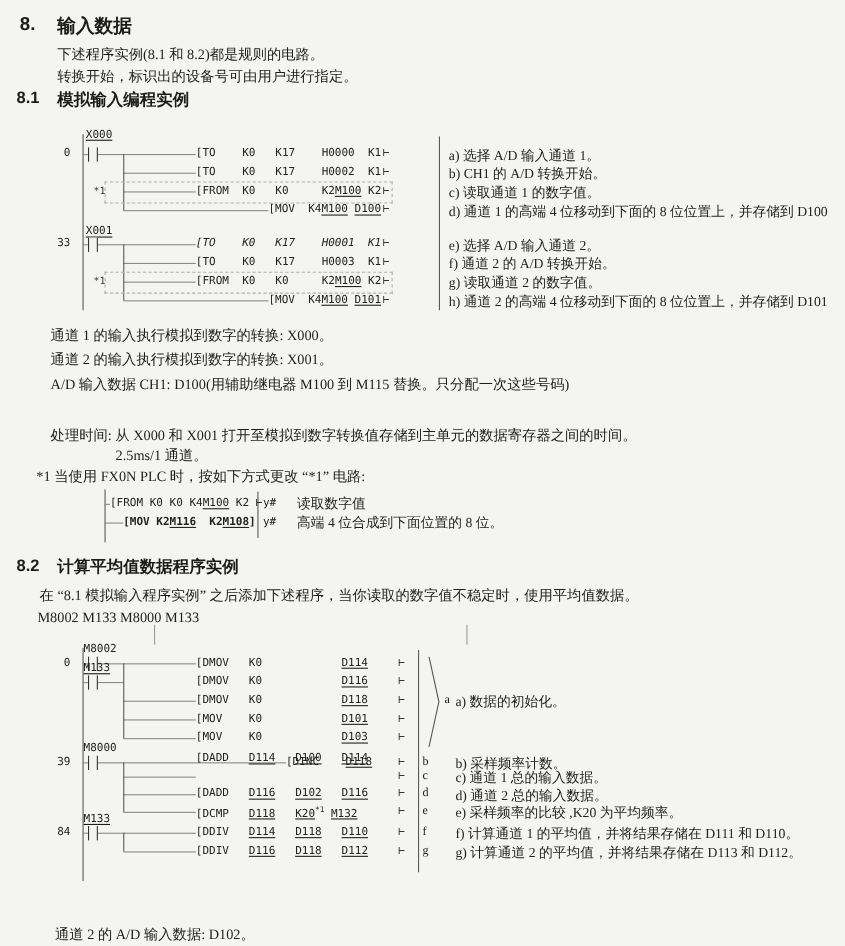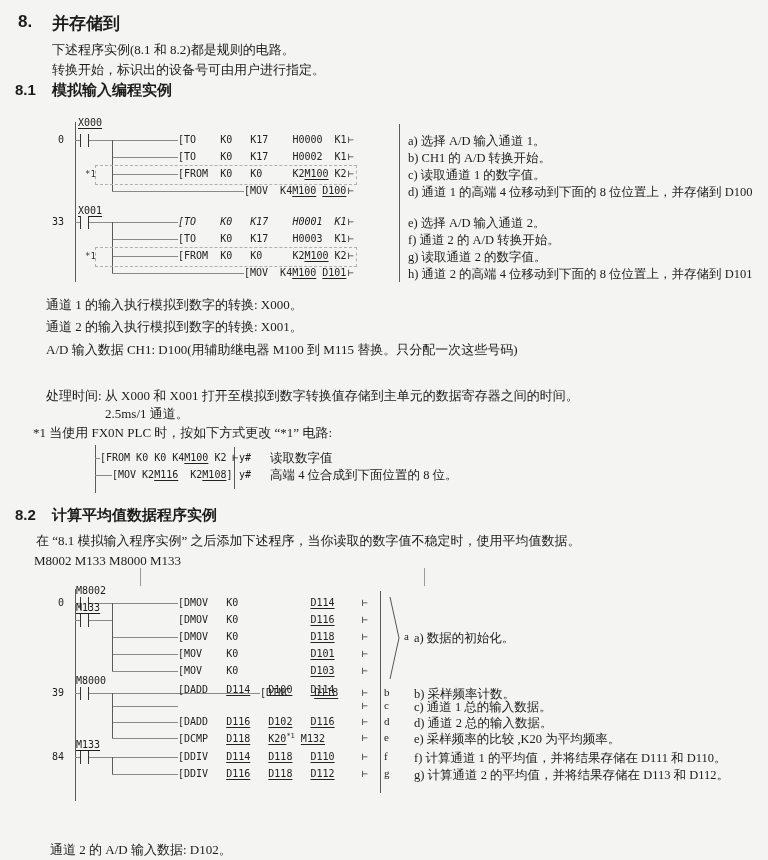--- a/index.html
+++ b/index.html
@@ -25,21 +25,21 @@
   .dashbox{position:absolute;border:1px dashed #b0b0ae;}
   .star{position:absolute;font-family:"DejaVu Sans Mono","Liberation Mono",monospace;font-size:9px;color:#333;}
   .sup{font-size:7px;vertical-align:super;}
 </style>
 </head>
 <body>
 
 <div class="page">
 
   <div class="abs h1" style="left:18px;top:12px;">8.</div>
-  <div class="abs h1" style="left:52px;top:12px;">并存储到</div>
+  <div class="abs h1" style="left:52px;top:12px;">输入数据</div>
   <div class="abs t" style="left:52px;top:41px;">下述程序实例(8.1 和 8.2)都是规则的电路。</div>
   <div class="abs t" style="left:52px;top:61px;">转换开始，标识出的设备号可由用户进行指定。</div>
   <div class="abs h2" style="left:15px;top:81px;">8.1</div>
   <div class="abs h2" style="left:52px;top:81px;">模拟输入编程实例</div>
 
   <div class="abs" style="left:0;top:112px;width:768px;height:180px;">
     <div class="rail" style="left:75px;top:10px;height:160px;"></div>
     <div class="rail" style="left:399px;top:12px;height:158px;"></div>
 
     <div class="num" style="left:40px;top:22px;">0</div>
@@ -100,21 +100,21 @@
   <div class="abs t" style="left:46px;top:387px;">处理时间: 从 X000 和 X001 打开至模拟到数字转换值存储到主单元的数据寄存器之间的时间。</div>
   <div class="abs t" style="left:105px;top:405px;">2.5ms/1 通道。</div>
   <div class="abs t" style="left:33px;top:424px;">*1 当使用 FX0N PLC 时，按如下方式更改 “*1” 电路:</div>
 
   <div class="abs" style="left:0;top:443px;width:768px;height:55px;">
     <div class="rail" style="left:95px;top:2px;height:48px;"></div>
     <div class="rail" style="left:234px;top:4px;height:42px;"></div>
     <div class="wire" style="left:95px;top:15px;width:5px;"></div>
     <div class="wire" style="left:95px;top:32px;width:17px;"></div>
     <div class="lrow" style="left:100px;top:9px;"><span>[FROM K0 K0 K4</span><span class="u">M100</span><span> K2 </span><span>⊢</span></div>
-    <div class="lrow" style="left:112px;top:26px;"><span>[MOV K2</span><span class="u">M116</span><span>  K2</span><span class="u">M108</span><span>]</span></div>
+    <div class="lrow" style="left:112px;top:26px;font-weight:bold;"><span>[MOV K2</span><span class="u">M116</span><span>  K2</span><span class="u">M108</span><span>]</span></div>
     <span class="clbl" style="left:239px;top:9px;">y#</span>
     <span class="clbl" style="left:239px;top:26px;">y#</span>
     <div class="cmt" style="left:270px;top:7px;">读取数字值</div>
     <div class="cmt" style="left:270px;top:24px;">高端 4 位合成到下面位置的 8 位。</div>
   </div>
 
   <div class="abs h2" style="left:15px;top:506px;">8.2</div>
   <div class="abs h2" style="left:52px;top:506px;">计算平均值数据程序实例</div>
   <div class="abs t" style="left:36px;top:532px;">在 “8.1 模拟输入程序实例” 之后添加下述程序，当你读取的数字值不稳定时，使用平均值数据。</div>
   <div class="abs t" style="left:34px;top:553px;">M8002  M133  M8000 M133</div>

